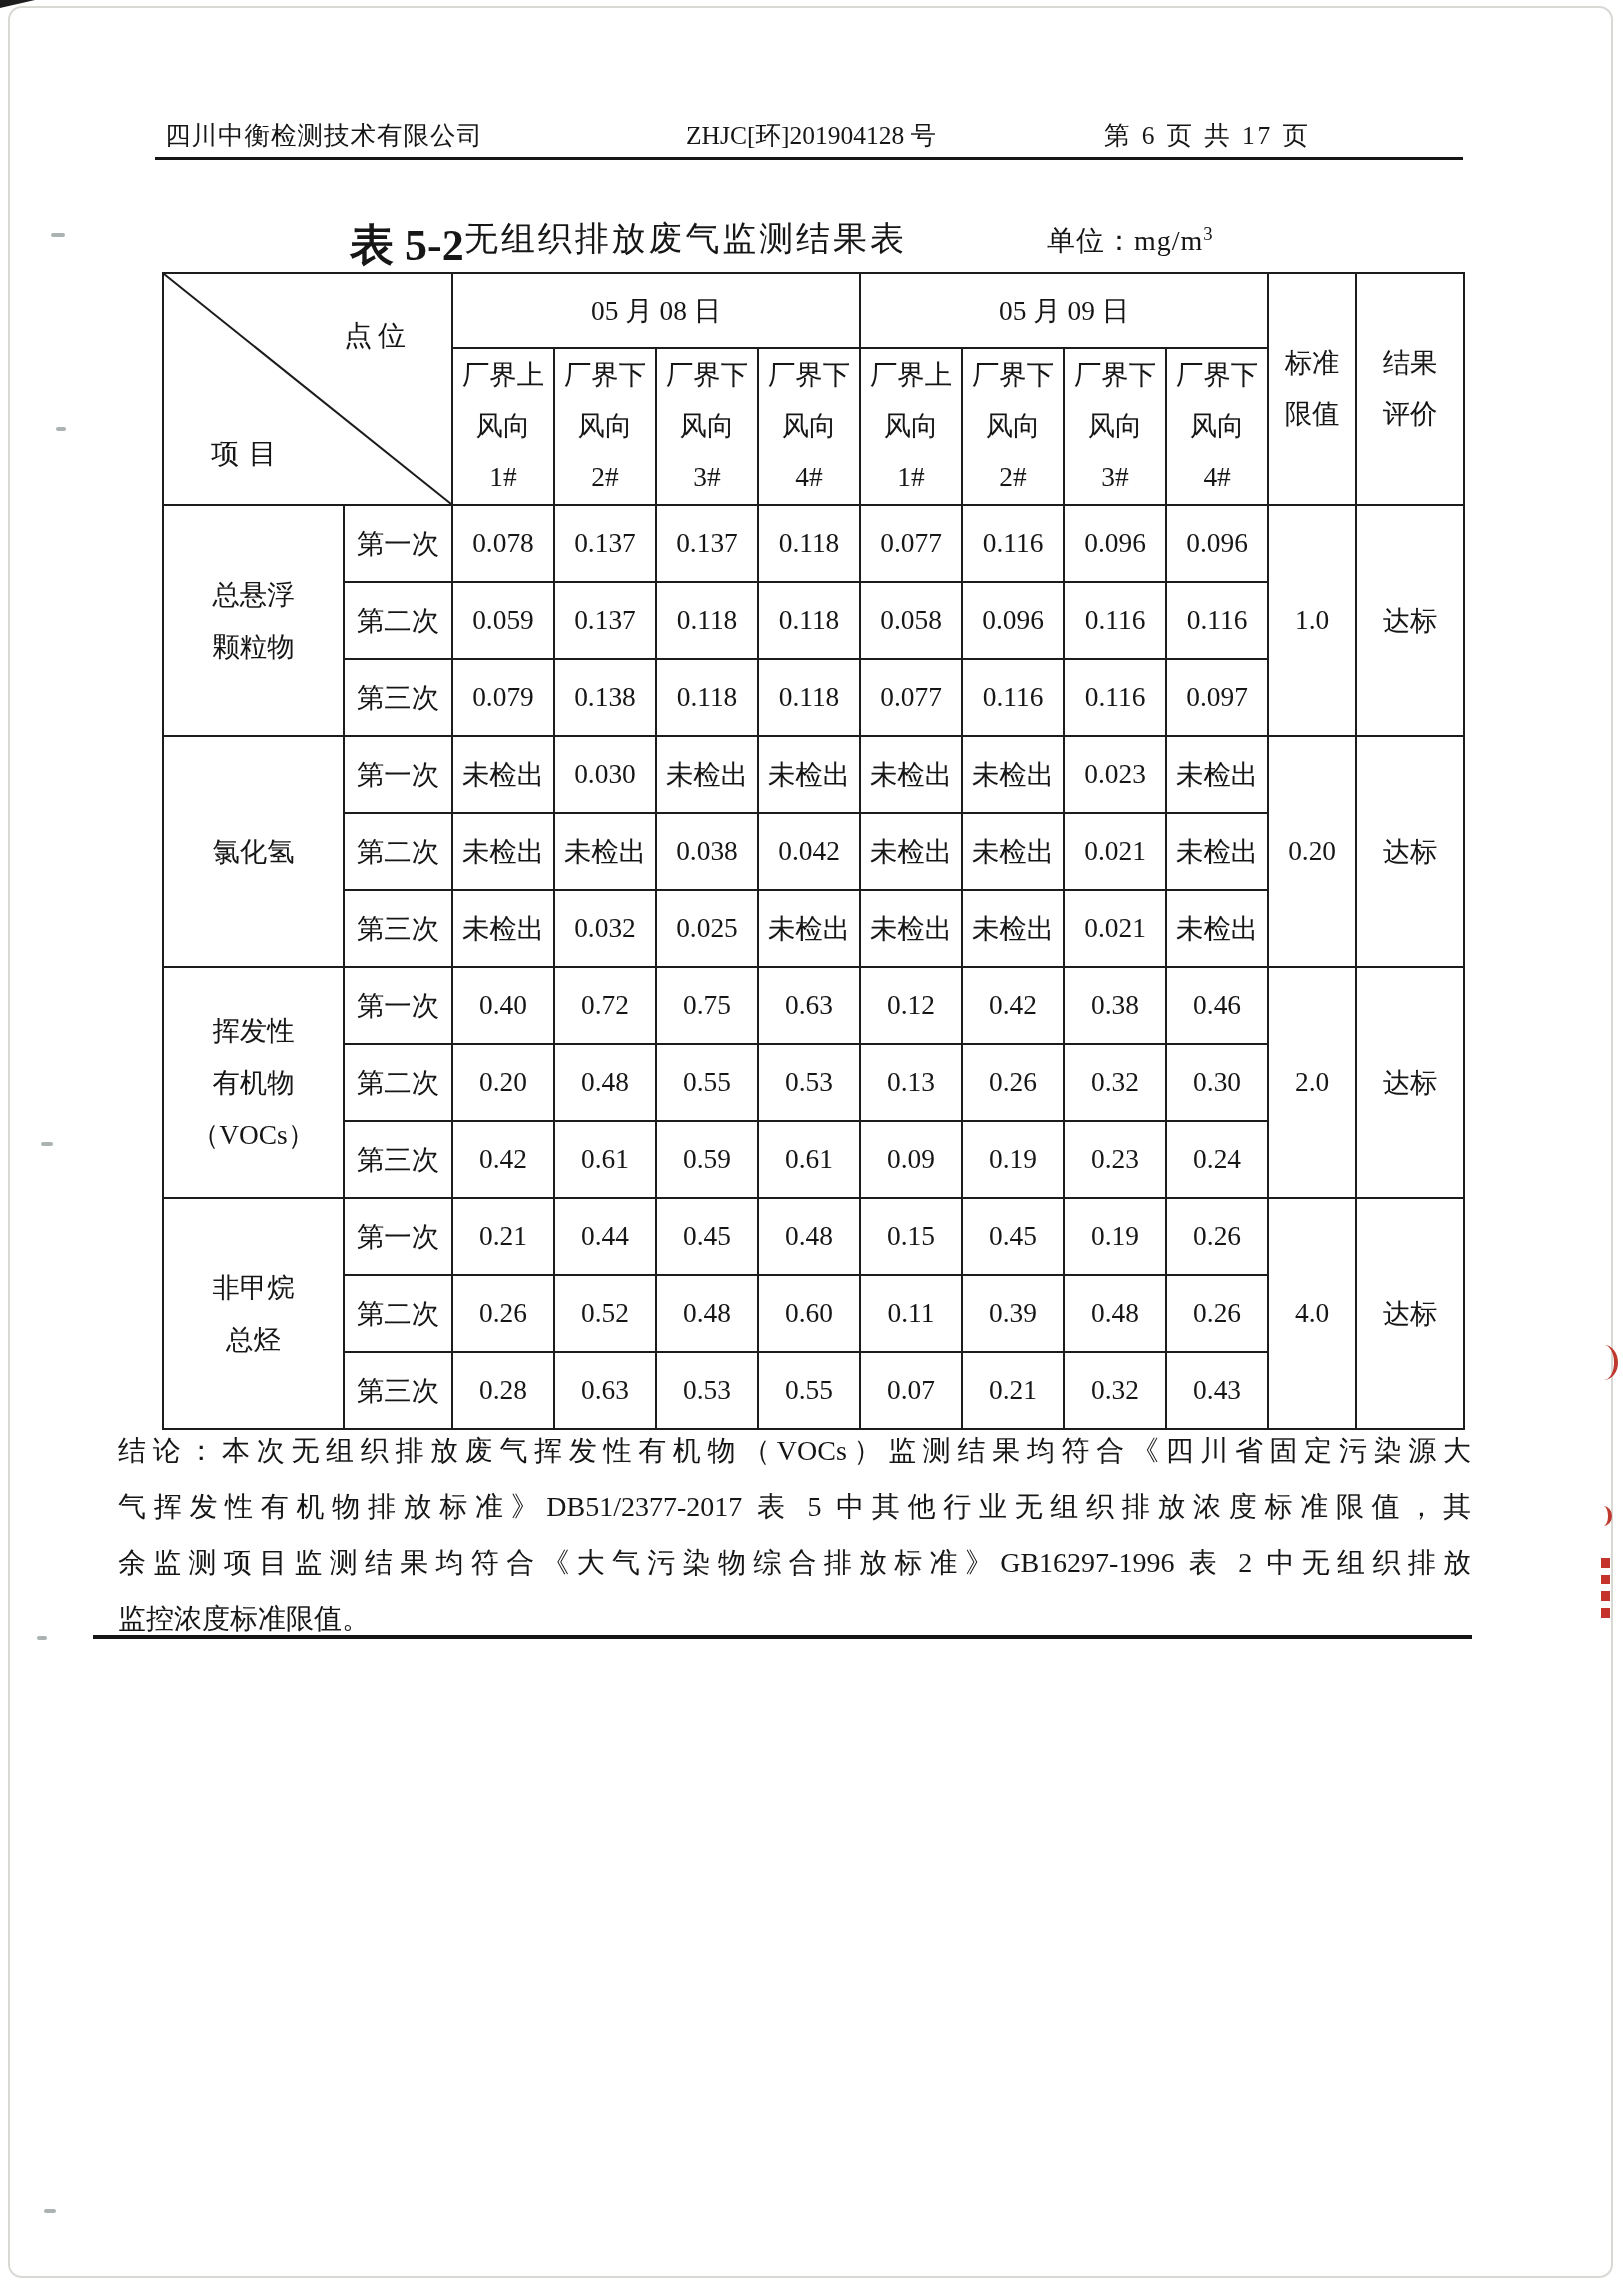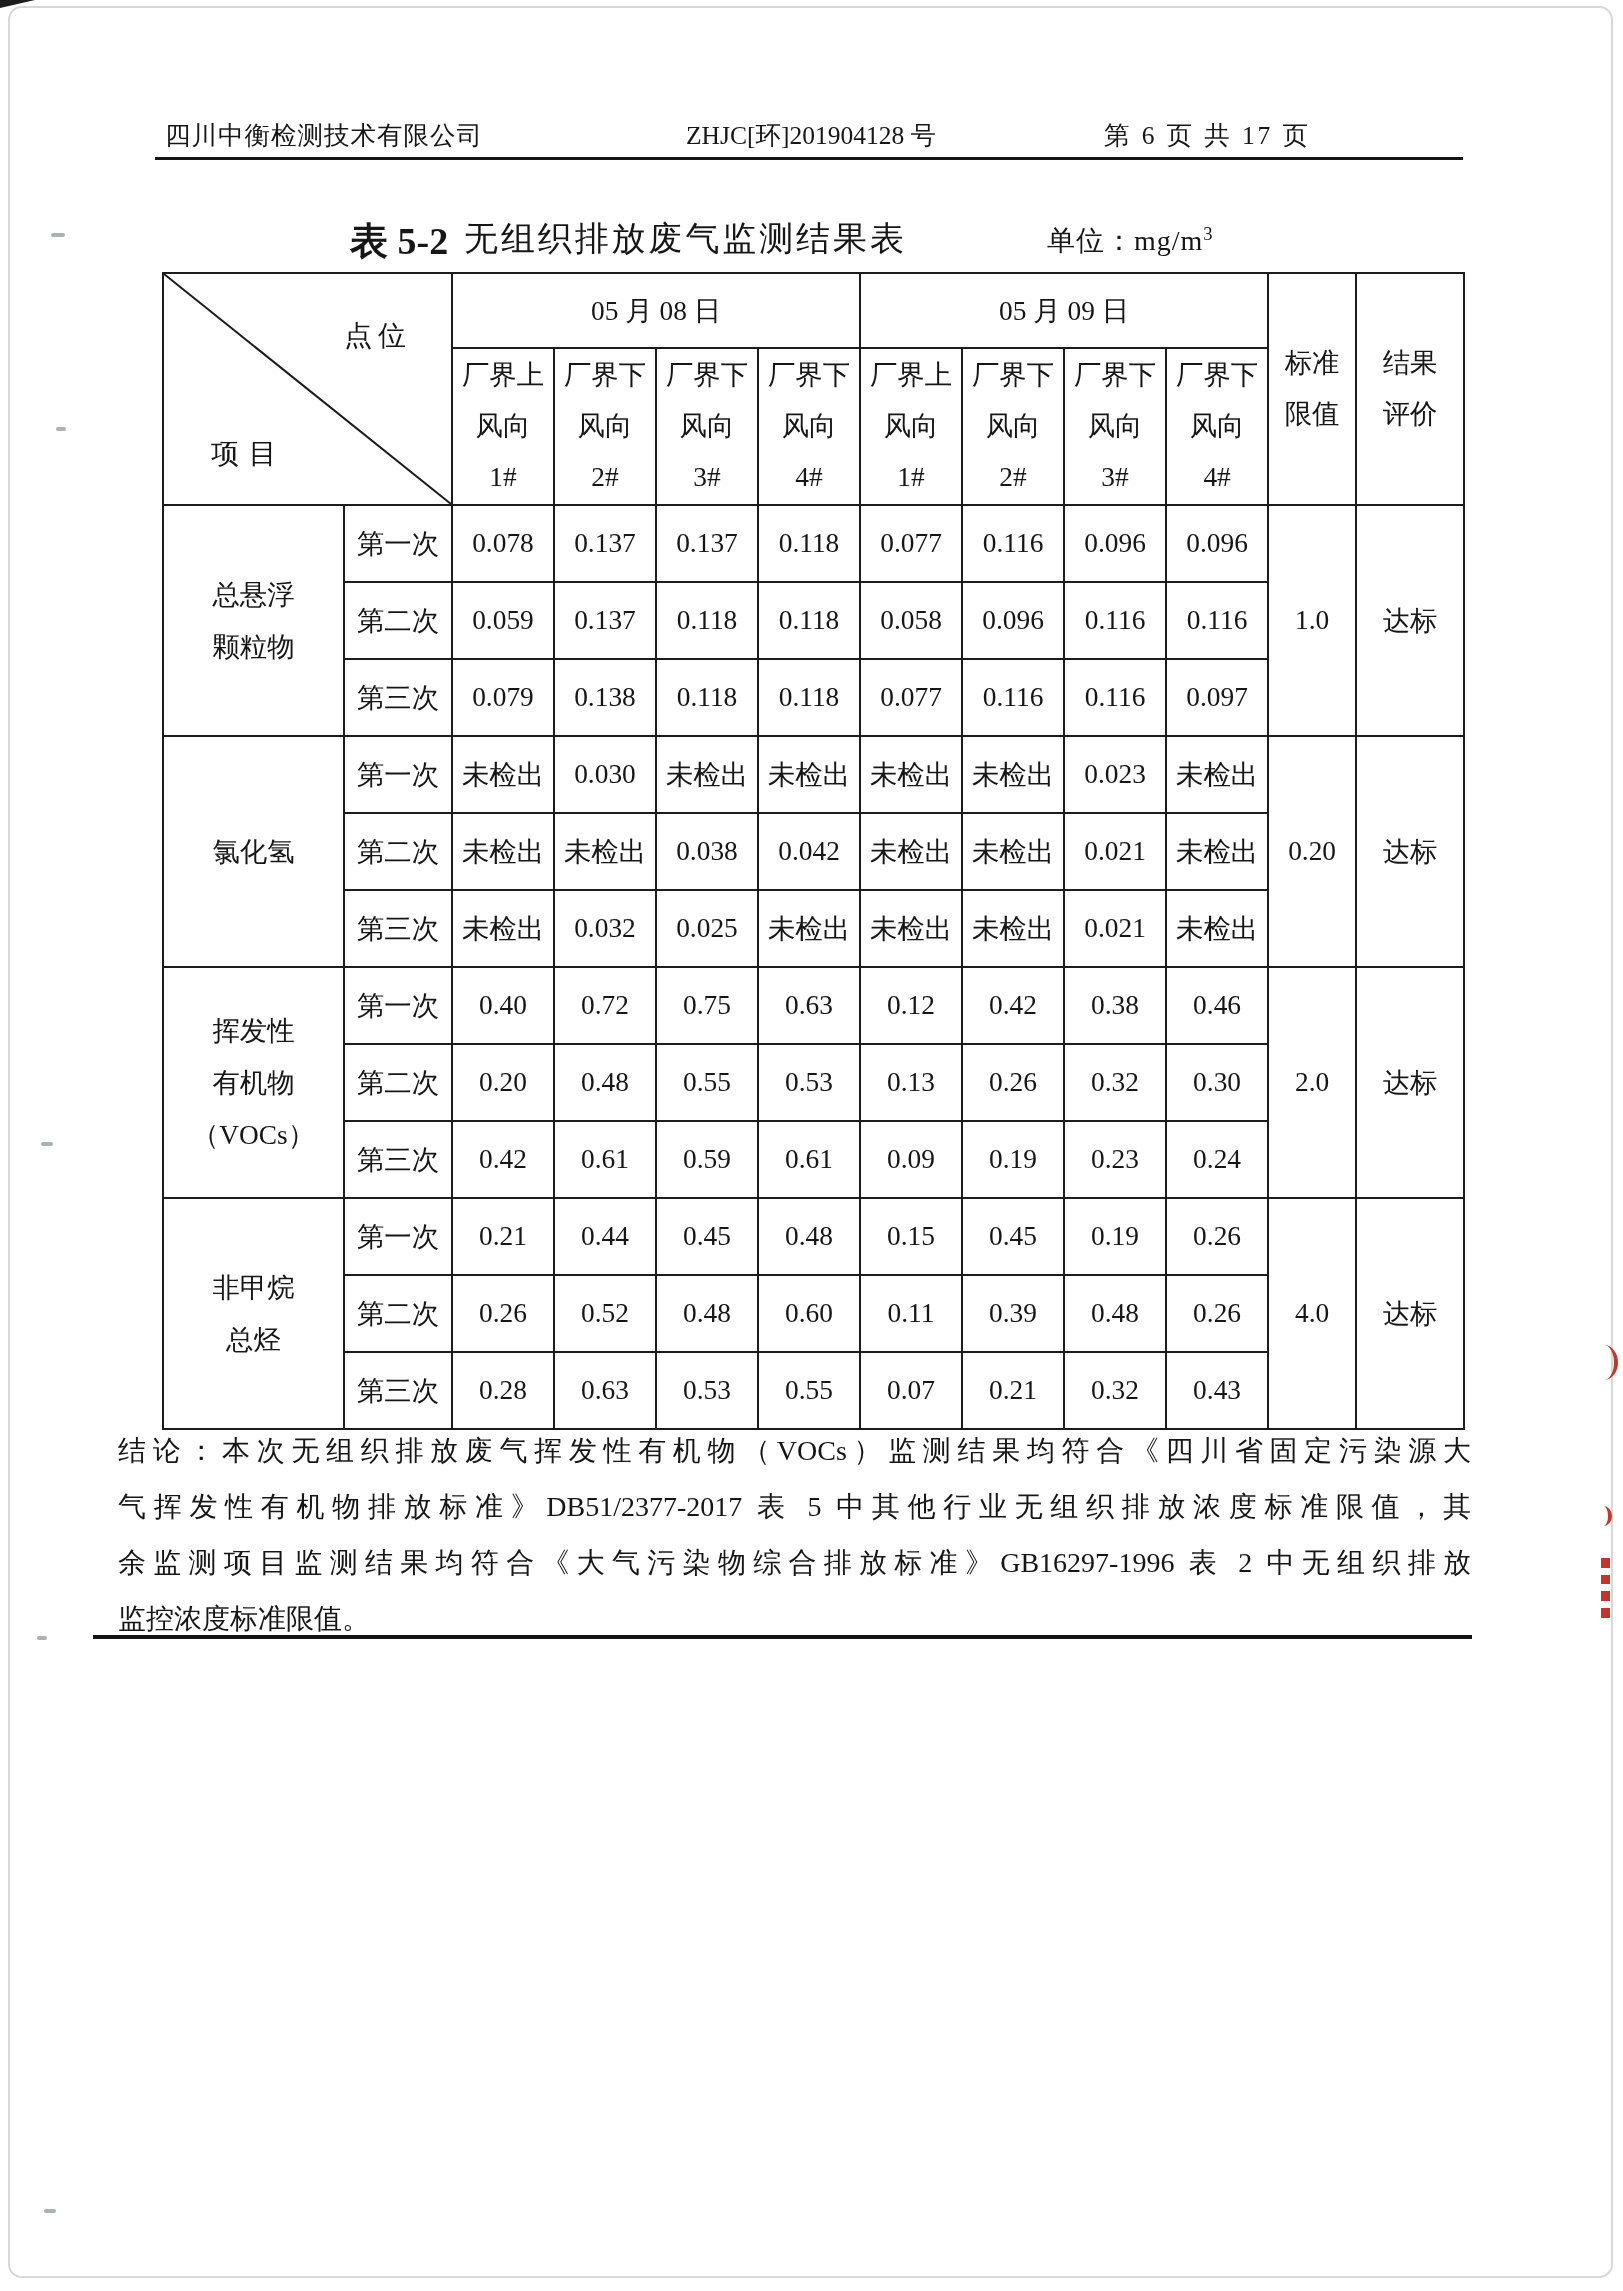--- a/index.html
+++ b/index.html
@@ -15,21 +15,21 @@
     border-top:8.8px solid #1d1d1d;border-right:35px solid transparent;}
   .speck{position:absolute;background:#aab2b2;height:3.9px;border-radius:2px;}
 
   
   .hdr-company{position:absolute;left:165px;top:118px;font-size:25.5px;letter-spacing:1px;}
   .hdr-report{position:absolute;left:686px;top:118px;font-size:25.5px;}
   .hdr-page{position:absolute;left:1104px;top:118px;font-size:25.5px;letter-spacing:2.9px;}
   .hdr-rule{position:absolute;left:155px;top:157px;width:1308px;height:2.9px;background:#161616;}
 
   
-  .title-label{position:absolute;left:350px;top:216px;font-size:38px;font-weight:bold;}
+  .title-label{position:absolute;left:350px;top:216px;font-size:44px;font-weight:bold;}
   .title-main{position:absolute;left:464px;top:216px;font-size:34px;font-weight:normal;letter-spacing:2.9px;}
   .title-unit{position:absolute;left:1019px;top:222px;font-size:28px;letter-spacing:1px;margin-left:28px;}
   .title-unit sup{font-size:18.6px;}
 
   
   table.doc{position:absolute;left:162px;top:272px;width:1301px;
     border-collapse:collapse;table-layout:fixed;border:2.9px solid #1c1c1c;}
   table.doc td{border:2px solid #1c1c1c;text-align:center;vertical-align:middle;
     font-size:27.4px;padding:0;overflow:hidden;}
   tr.hdr1 td{height:73px;}

